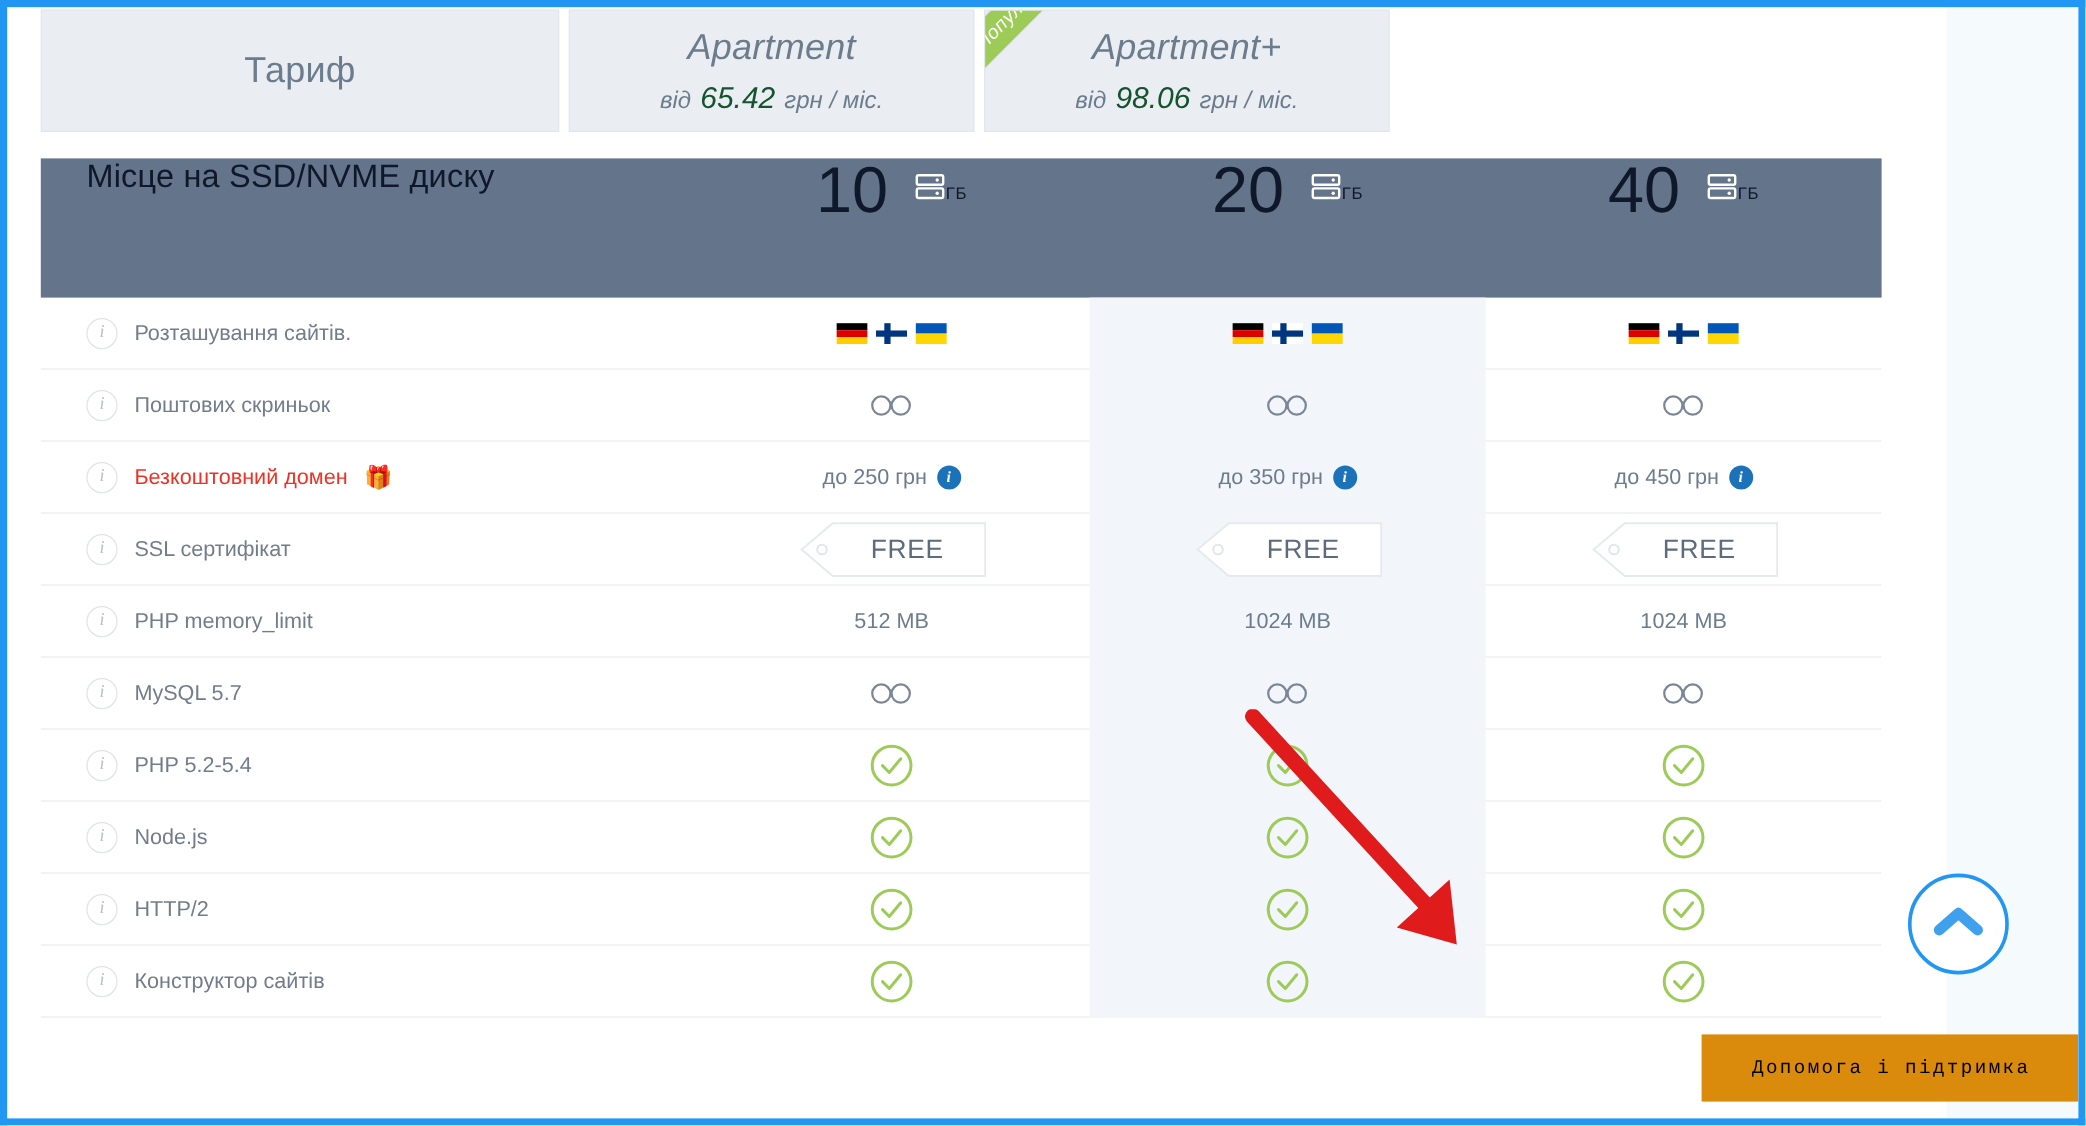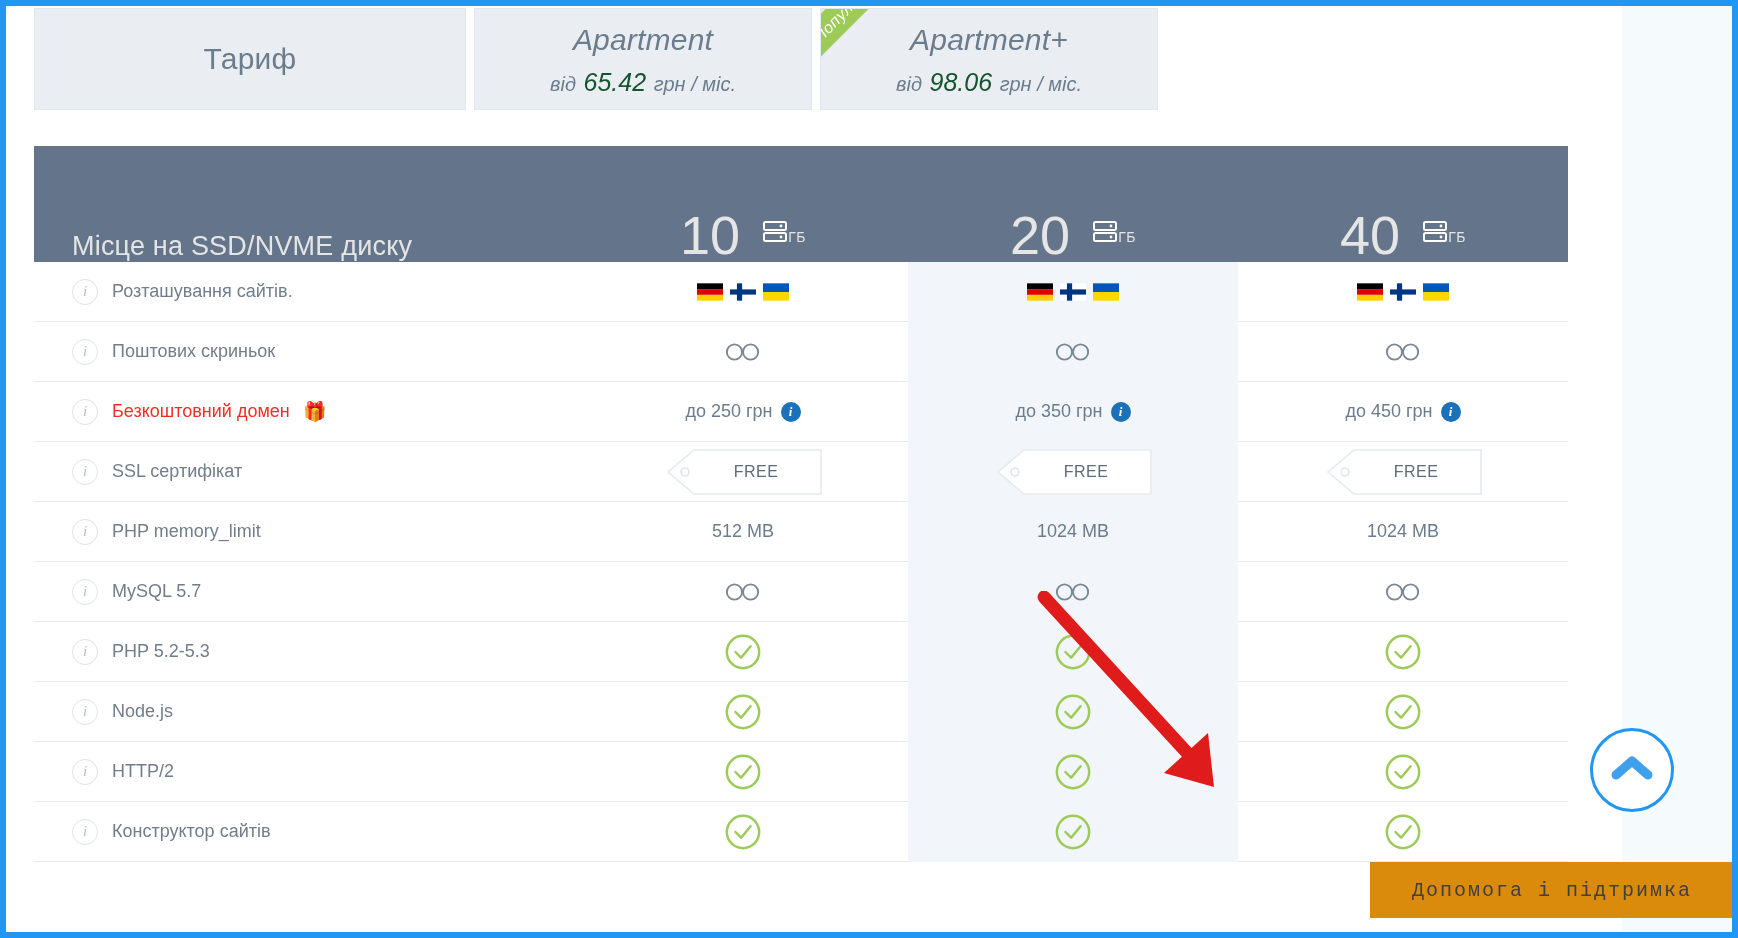--- a/index.html
+++ b/index.html
@@ -92,25 +92,25 @@
     justify-content: center;
     color: #ffffff;
     font-size: 16px;
     letter-spacing: .5px;
     box-shadow: 0 0 2px rgba(0,0,0,.12);
   }
 
   
   .ssd-row {
     display: flex;
-    align-items: flex-end;
+    align-items: flex-start;
     background: #64748a;
     height: 116px;
-    margin-top: 36px;
-    color: #e5e5e5;
+    margin-top: 22px;
+    color: #0f172a;
   }
   .ssd-label {
     width: 544px;
     padding-left: 38px;
     font-size: 27px;
     font-weight: 400;
     letter-spacing: .2px;
   }
   .ssd-val {
     width: 330px;
@@ -191,21 +191,21 @@
     position: relative;
     height: 46px;
     width: 158px;
     display: flex;
     align-items: center;
     justify-content: center;
   }
   .tag svg { position: absolute; left: 0; top: 0; }
   .tag span {
     position: relative;
-    font-size: 16px;
+    font-size: 22px;
     color: #5d6b7c;
     letter-spacing: .5px;
     padding-left: 26px;
   }
 
   .check { width: 38px; height: 38px; display: block; }
 
   
   .arrow { position: absolute; left: 1030px; top: 585px; z-index: 40; pointer-events: none; }
 
@@ -227,23 +227,23 @@
     right: 0;
     bottom: 14px;
     height: 56px;
     background: #db8b0b;
     display: flex;
     align-items: center;
     padding: 0 40px 0 42px;
     z-index: 50;
   }
   .support span {
-    color: #404040;
+    color: #000000;
     font-family: "Liberation Mono", monospace;
-    font-size: 20px;
+    font-size: 16px;
     letter-spacing: 2px;
   }
 </style>
 </head>
 <body>
 
 <div class="frame-top"></div>
 <div class="frame-bottom"></div>
 <div class="frame-left"></div>
 <div class="frame-right"></div>
@@ -548,21 +548,21 @@
                   <circle cx="11" cy="11" r="8"></circle>
                   <circle cx="28" cy="11" r="8"></circle>
                 </g>
               </svg>
             </span>
           </div>
         </div>
         <div class="frow">
           <div class="fname">
             <span class="info-i">i</span>
-            <span>PHP 5.2-5.3</span>
+            <span>PHP 5.2-5.4</span>
           </div>
           <div class="fval">
             <span>
               <svg class="check" viewBox="0 0 40 40">
                 <circle cx="20" cy="20" r="17" fill="none" stroke="#9ccb57" stroke-width="2.6"></circle>
                 <polyline points="12,20 18,26 28,14" fill="none" stroke="#9ccb57" stroke-width="2.6" stroke-linecap="round" stroke-linejoin="round"></polyline>
               </svg>
             </span>
           </div>
           <div class="fval shade">

